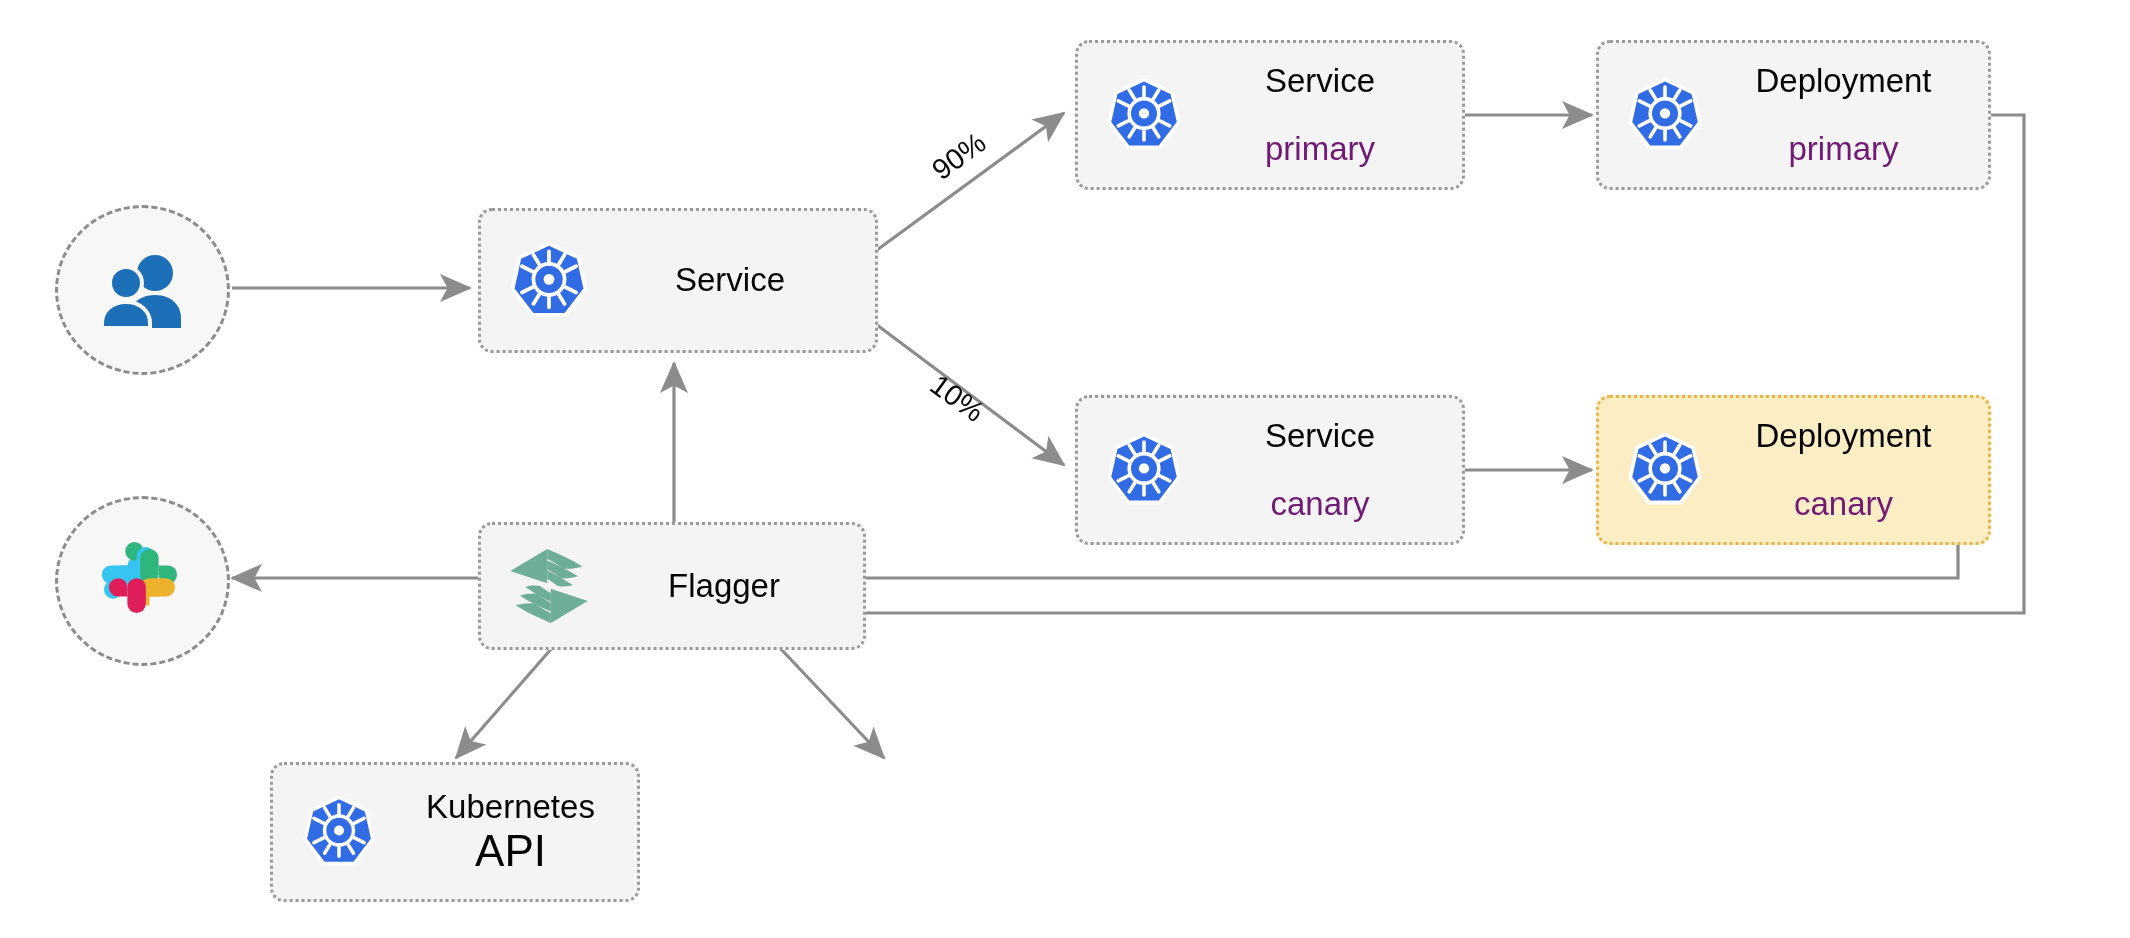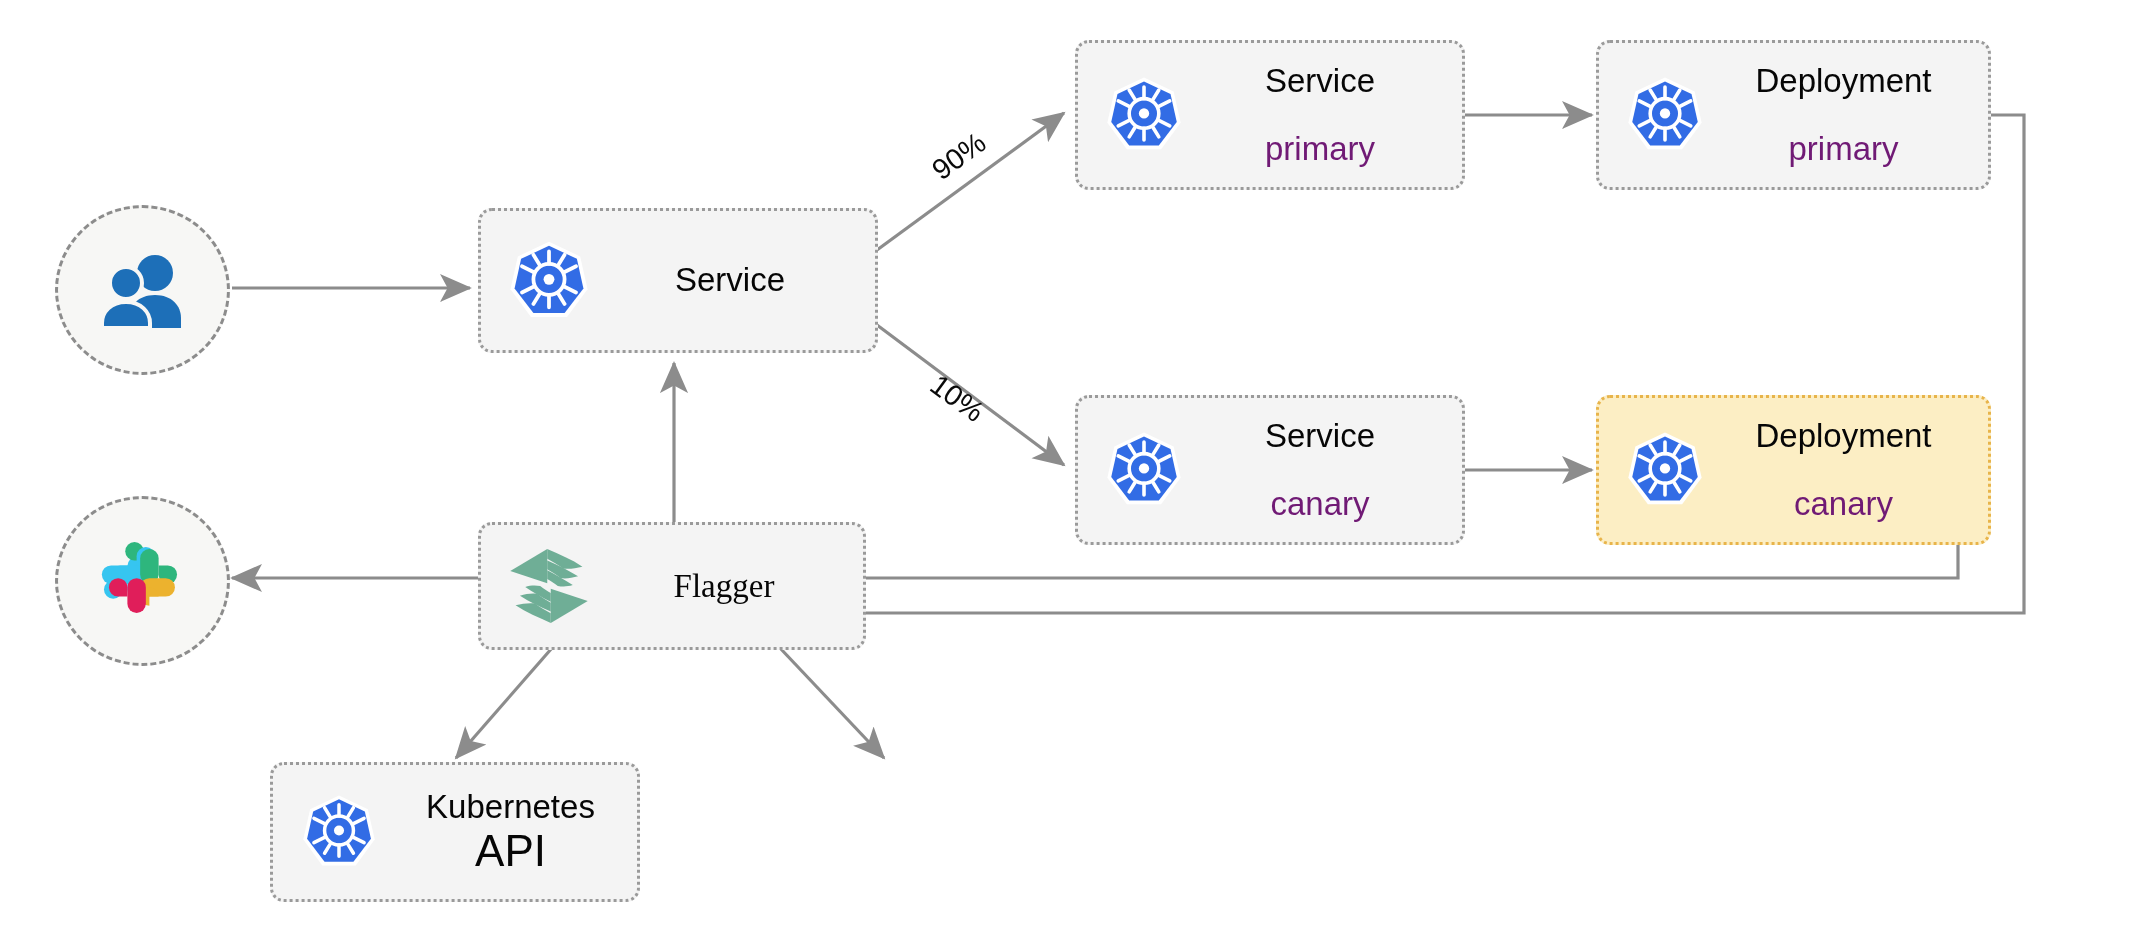--- a/index.html
+++ b/index.html
@@ -211,21 +211,21 @@
           <path d="M97,40 a13,13 0 1 1 -13,13 v-13 z" fill="#2eb67d"></path>
           <rect x="58" y="58" width="49" height="26" rx="13" fill="#ecb22e"></rect>
           <path d="M71,97 a13,13 0 1 1 13,-13 h-13 z" fill="#ecb22e"></path>
           <rect x="40" y="58" width="26" height="49" rx="13" fill="#e01e5a"></rect>
           <path d="M27,84 a13,13 0 1 1 13,-13 v13 z" fill="#e01e5a"></path>
         </g>
       </svg>
     </span>
   </div>
 
-  <div class="node box" style="left:478px;top:522px;width:388px;height:128px;padding:0 16px;font-family:Liberation Serif, serif;">
+  <div class="node box" style="left:478px;top:522px;width:388px;height:128px;padding:0 16px;">
     <span class="ico" style="width:104px;">
       <svg width="88" height="88" viewBox="0 0 100 100">
         <g fill="#6fae96">
           <path d="M48,8 L48,47 L6,33 Z"></path>
           <path d="M48,8 C62,14 76,20 88,28 C80,30 72,31 66,30 C60,26 54,22 48,19 Z"></path>
           <path d="M48,21 C60,26 72,32 83,39 C76,41 69,42 63,41 C58,37 53,34 48,31 Z"></path>
           <path d="M48,32 C58,37 68,43 77,49 C71,51 65,51 60,50 C56,47 52,44 48,42 Z"></path>
           <path d="M52,92 L52,53 L94,67 Z"></path>
           <path d="M52,92 C38,86 24,80 12,72 C20,70 28,69 34,70 C40,74 46,78 52,81 Z"></path>
           <path d="M52,79 C40,74 28,68 17,61 C24,59 31,58 37,59 C42,63 47,66 52,69 Z"></path>

